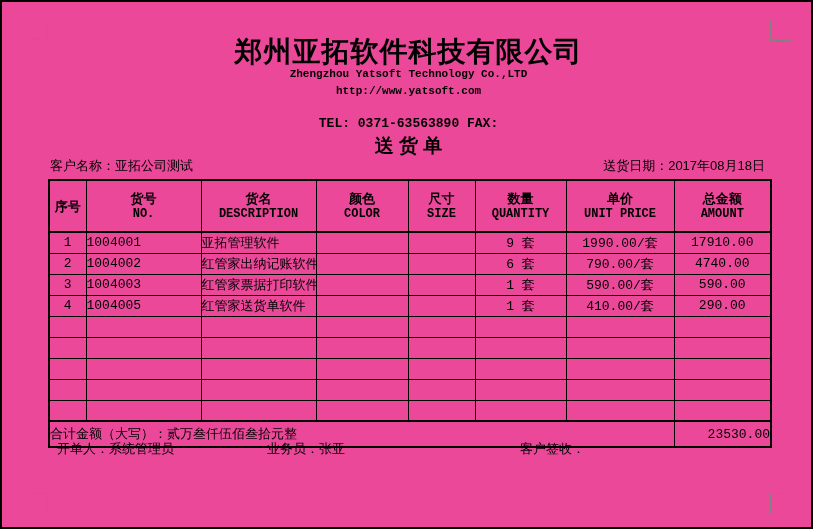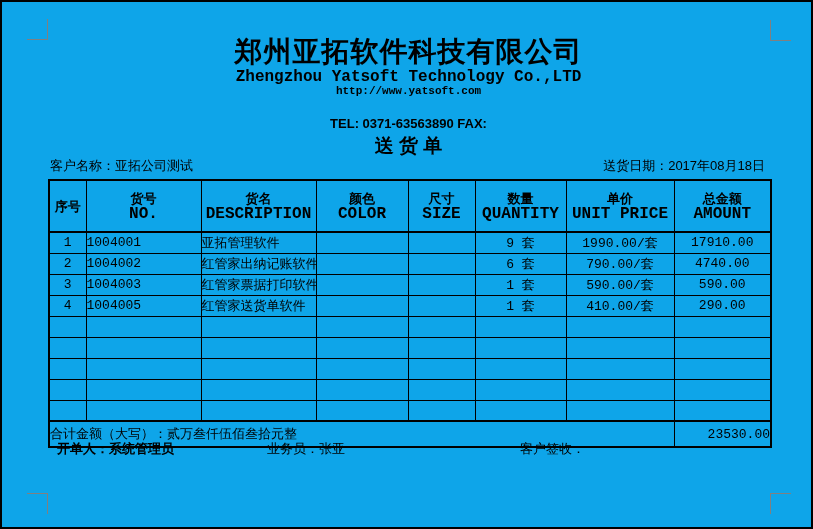--- a/index.html
+++ b/index.html
@@ -1,68 +1,68 @@
 <!DOCTYPE html>
 <html><head>
 <meta charset="utf-8">
 <style>
   html,body{margin:0;padding:0;background:#fff;}
   .page{
     position:relative;
     width:813px;height:529px;
     box-sizing:border-box;
     border:2px solid #000;
-    background:#0ea5e9;
+    background:#ec4899;
     overflow:hidden;
     font-family:"Liberation Sans","DejaVu Sans",sans-serif;
     color:#000;
   }
   
   .crop{position:absolute;width:20px;height:20px;}
   .crop-tl{left:25px;top:17px;border-right:1px solid #808080;border-bottom:1px solid #808080;}
   .crop-tr{left:768px;top:18px;border-left:1px solid #808080;border-bottom:1px solid #808080;}
   .crop-bl{left:25px;top:491px;border-right:1px solid #808080;border-top:1px solid #808080;}
   .crop-br{left:768px;top:491px;border-left:1px solid #808080;border-top:1px solid #808080;}
   
   .head{position:absolute;left:45px;width:723px;text-align:center;white-space:pre;}
   .company-cn{top:31px;font-size:28px;font-weight:bold;letter-spacing:1px;}
-  .company-en{top:66px;font-family:"Liberation Mono","DejaVu Sans Mono",monospace;font-size:16px;font-weight:bold;}
+  .company-en{top:66px;font-family:"Liberation Mono","DejaVu Sans Mono",monospace;font-size:11px;font-weight:bold;}
   .website{top:83px;font-family:"Liberation Mono","DejaVu Sans Mono",monospace;font-size:11px;font-weight:bold;}
   .address{top:98px;font-size:13px;}
-  .telfax{top:114px;font-family:Liberation Sans, sans-serif;font-size:13px;font-weight:bold;}
+  .telfax{top:114px;font-family:Liberation Mono, monospace;font-size:13px;font-weight:bold;}
   .doc-title{top:131px;font-size:19px;font-weight:bold;}
   
   .info{position:absolute;left:45px;width:723px;top:155px;height:18px;font-size:13px;}
   .customer{position:absolute;left:3px;top:0;}
   .date{position:absolute;right:5px;top:0;}
   
   table.grid{
     position:absolute;left:46px;top:177px;width:722px;
     border-collapse:collapse;table-layout:fixed;
     border:2px solid #000;
     font-family:"Liberation Mono","DejaVu Sans Mono",monospace;
     font-size:13px;
   }
   .grid th,.grid td{border:1px solid #000;padding:0;overflow:hidden;white-space:nowrap;vertical-align:middle;}
   .grid thead tr{height:52px;}
   .grid thead th{border-bottom:2px solid #000;font-weight:bold;text-align:center;}
   .th-cn{font-size:13px;line-height:17px;font-family:"Liberation Sans","DejaVu Sans",sans-serif;}
-  .th-en{font-size:16px;line-height:15px;}
+  .th-en{font-size:12px;line-height:15px;}
   .grid tbody tr.data-row{height:21px;}
   .grid tr.total-row{height:26px;}
   .grid .total-row td{border-top:2px solid #000;}
   .c-left{text-align:left;padding-left:3px;}
   .c-center{text-align:center;}
   .c-right{text-align:center;padding-right:6px;}
   .c-qty{text-align:center;white-space:pre;margin-top:15px;}
   .total-label{text-align:left;padding-left:3px;font-family:"Liberation Sans","DejaVu Sans",sans-serif;}
   .total-amount{text-align:right;padding-right:6px;}
   
   .sig{position:absolute;top:438px;font-size:13px;}
-  .sig-issuer{left:55px;font-weight:bold;} .sig-salesman{left:265px;} .sig-sign{left:518px;}
+  .sig-issuer{left:55px;} .sig-salesman{left:265px;} .sig-sign{left:518px;}
   .remark{position:absolute;left:48px;top:460px;font-size:13px;}
 </style>
 </head>
 <body>
 
 <div class="page">
 
   <div class="crop crop-tl"></div>
   <div class="crop crop-tr"></div>
   <div class="crop crop-bl"></div>

